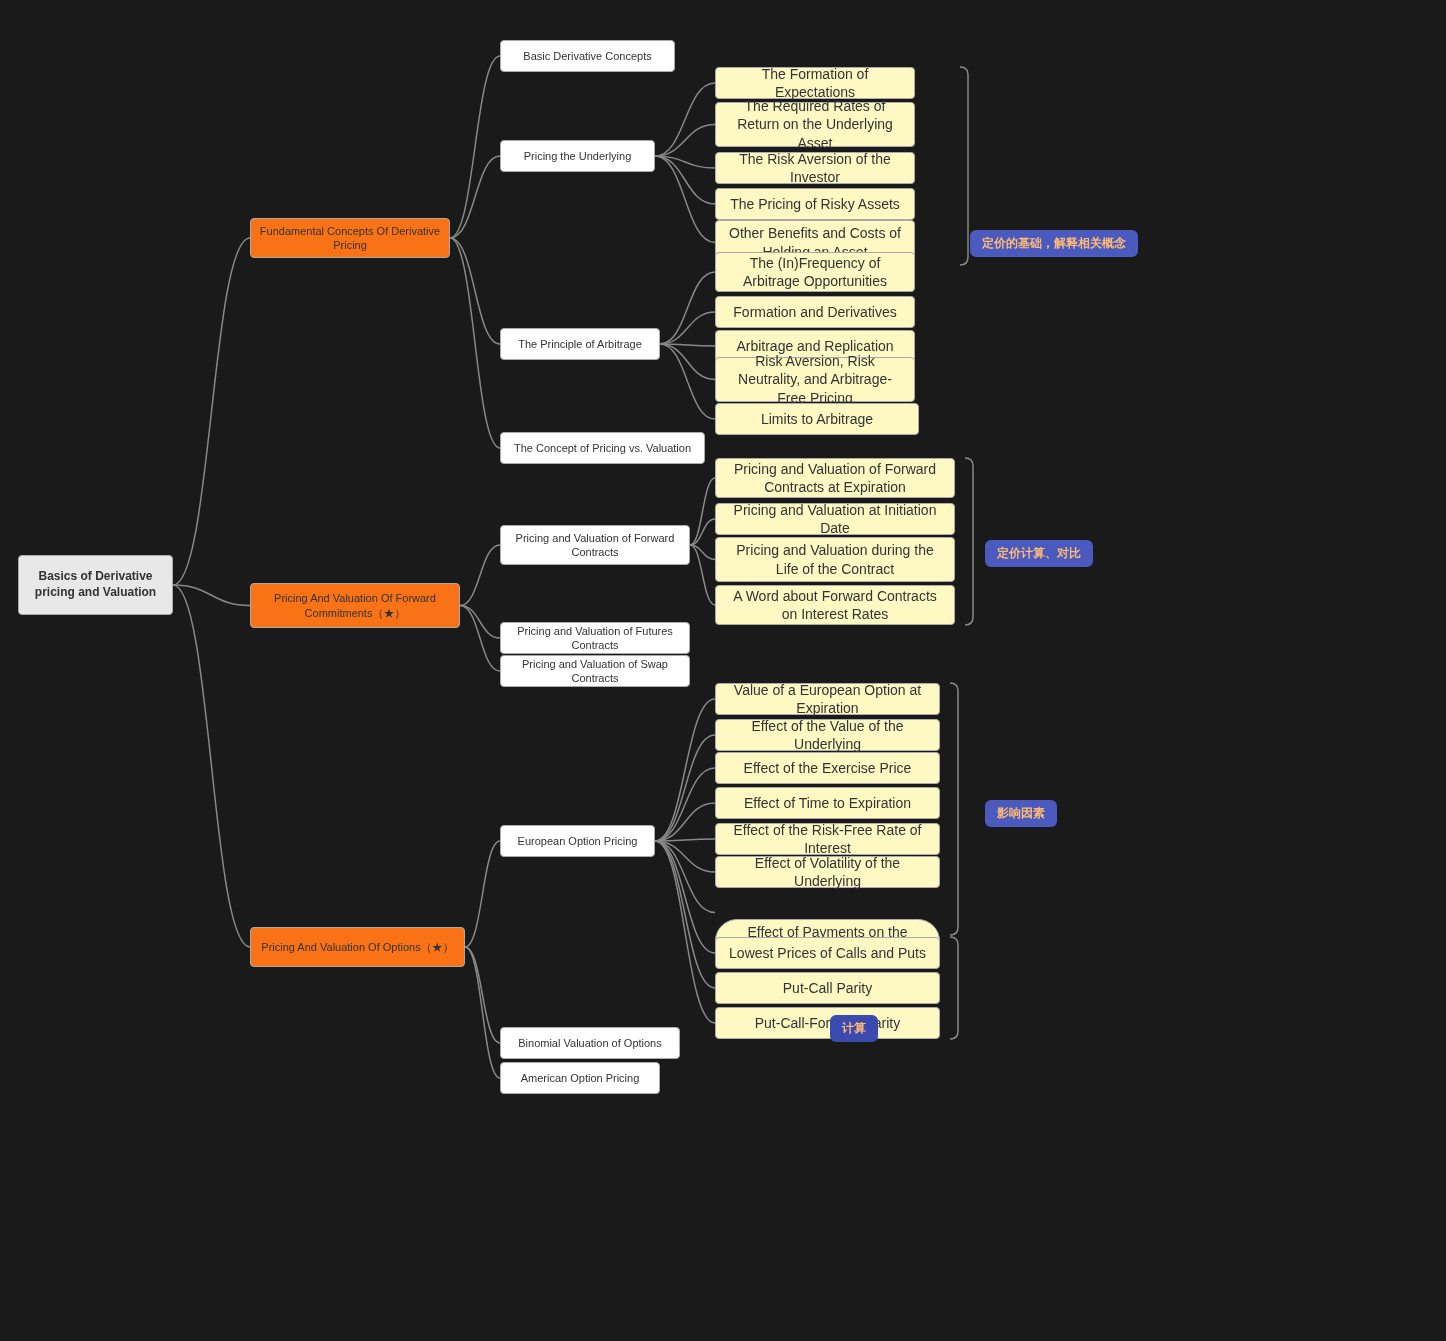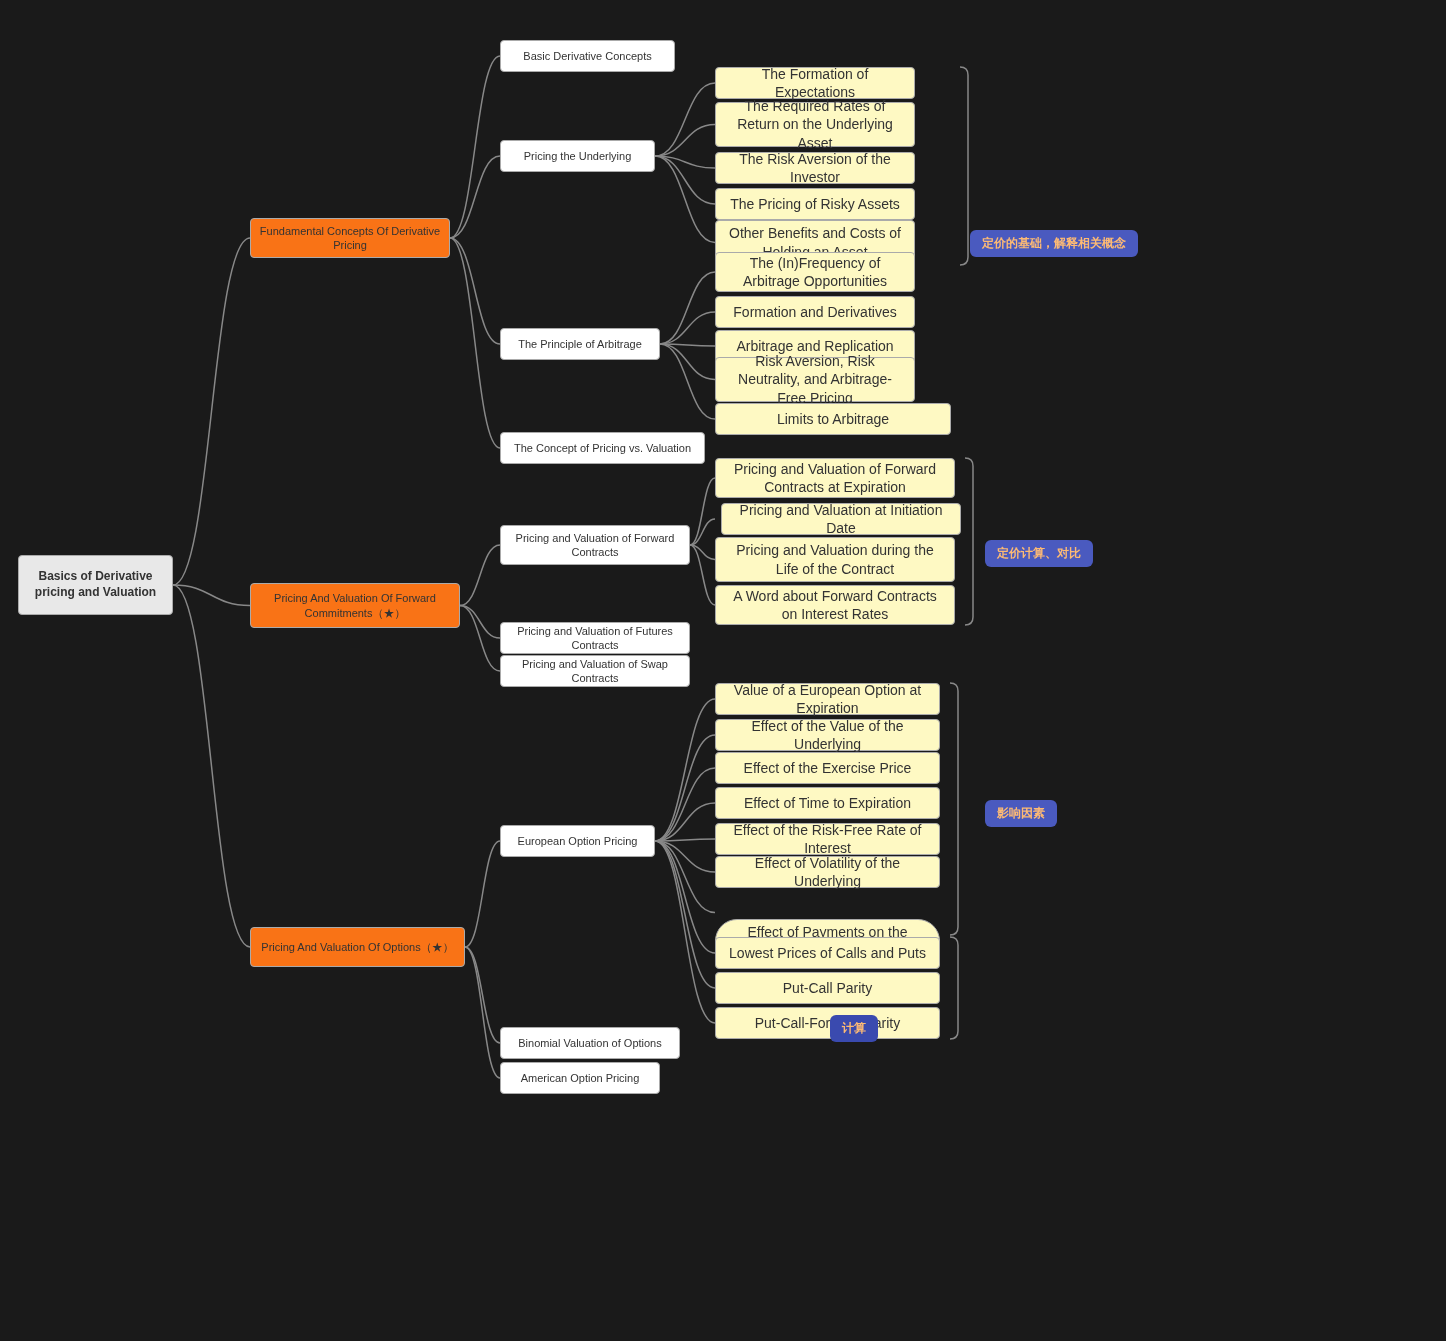--- a/index.html
+++ b/index.html
@@ -131,23 +131,23 @@
     <div class="node level2" style="left: 500px; top: 1062px; width: 160px; height: 32px;">American Option Pricing</div>
     <div class="node level3" style="left: 715px; top: 67px; width: 200px; height: 32px;">The Formation of Expectations</div>
     <div class="node level3" style="left: 715px; top: 102px; width: 200px; height: 45px;">The Required Rates of Return on the Underlying Asset</div>
     <div class="node level3" style="left: 715px; top: 152px; width: 200px; height: 32px;">The Risk Aversion of the Investor</div>
     <div class="node level3" style="left: 715px; top: 188px; width: 200px; height: 32px;">The Pricing of Risky Assets</div>
     <div class="node level3" style="left: 715px; top: 220px; width: 200px; height: 45px;">Other Benefits and Costs of Holding an Asset</div>
     <div class="node level3" style="left: 715px; top: 252px; width: 200px; height: 40px;">The (In)Frequency of Arbitrage Opportunities</div>
     <div class="node level3" style="left: 715px; top: 296px; width: 200px; height: 32px;">Formation and Derivatives</div>
     <div class="node level3" style="left: 715px; top: 330px; width: 200px; height: 32px;">Arbitrage and Replication</div>
     <div class="node level3" style="left: 715px; top: 357px; width: 200px; height: 45px;">Risk Aversion, Risk Neutrality, and Arbitrage-Free Pricing</div>
-    <div class="node level3" style="left: 715px; top: 403px; width: 236px; height: 32px; text-align: right;">Limits to Arbitrage</div>
+    <div class="node level3" style="left: 715px; top: 403px; width: 204px; height: 32px; text-align: right;">Limits to Arbitrage</div>
     <div class="node level3" style="left: 715px; top: 458px; width: 240px; height: 40px;">Pricing and Valuation of Forward Contracts at Expiration</div>
-    <div class="node level3" style="left: 715px; top: 503px; width: 240px; height: 32px; margin-left: 6px;">Pricing and Valuation at Initiation Date</div>
+    <div class="node level3" style="left: 715px; top: 503px; width: 240px; height: 32px;">Pricing and Valuation at Initiation Date</div>
     <div class="node level3" style="left: 715px; top: 537px; width: 240px; height: 45px;">Pricing and Valuation during the Life of the Contract</div>
     <div class="node level3" style="left: 715px; top: 585px; width: 240px; height: 40px;">A Word about Forward Contracts on Interest Rates</div>
     <div class="node level3" style="left: 715px; top: 683px; width: 225px; height: 32px;">Value of a European Option at Expiration</div>
     <div class="node level3" style="left: 715px; top: 719px; width: 225px; height: 32px;">Effect of the Value of the Underlying</div>
     <div class="node level3" style="left: 715px; top: 752px; width: 225px; height: 32px;">Effect of the Exercise Price</div>
     <div class="node level3" style="left: 715px; top: 787px; width: 225px; height: 32px;">Effect of Time to Expiration</div>
     <div class="node level3" style="left: 715px; top: 823px; width: 225px; height: 32px;">Effect of the Risk-Free Rate of Interest</div>
     <div class="node level3" style="left: 715px; top: 856px; width: 225px; height: 32px;">Effect of Volatility of the Underlying</div>
     <div class="node level3" style="left: 715px; top: 919px; width: 225px; height: 45px; border-radius: 22px;">Effect of Payments on the Underlying and the Cost of Carry</div>
     <div class="node level3" style="left: 715px; top: 937px; width: 225px; height: 32px;">Lowest Prices of Calls and Puts</div>

